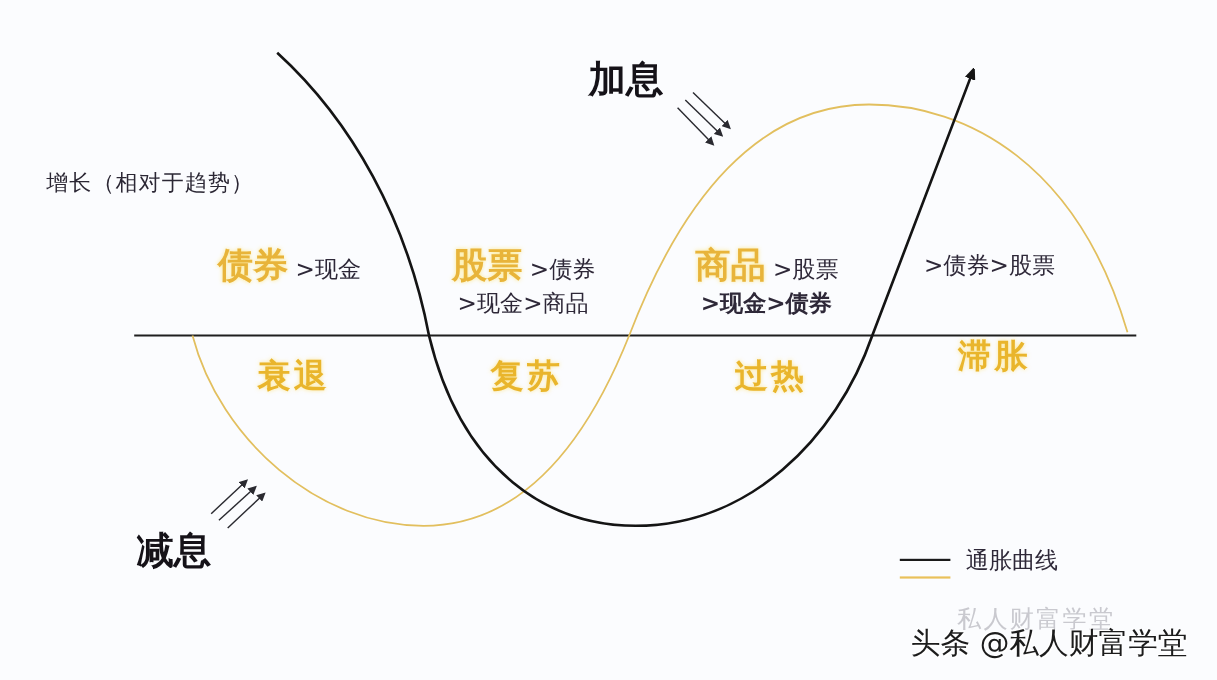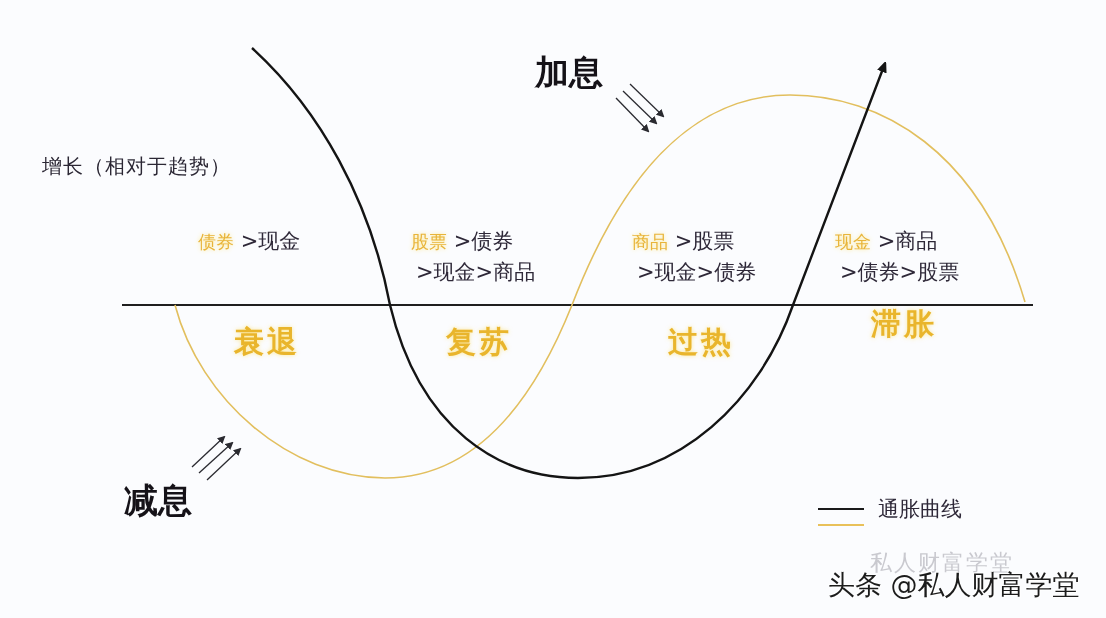--- a/index.html
+++ b/index.html
@@ -2,21 +2,21 @@
 <html><head>
 <meta charset="utf-8">
 <style>
   html, body { margin:0; padding:0; background:#fbfcfe; }
   body { width:1106px; height:618px; position:relative; overflow:hidden;
          font-family:"DejaVu Sans", sans-serif; color:#2a2433; }
   #canvas { position:absolute; left:0; top:0; }
   .lbl { position:absolute; white-space:nowrap; }
   .ylabel { left:42px; top:153px; font-size:20px; color:#2b2734; letter-spacing:1px; }
   .phase-box { position:absolute; font-size:21px; line-height:31px; color:#2e2838; }
-  .phase-box .hl { font-size:18px; font-weight:normal; color:#e8b43a;
+  .phase-box .hl { font-size:32px; font-weight:bold; color:#e8b43a;
                    text-shadow:0 0 4px rgba(255,220,60,.6);margin-top:40px; }
   .phase-name { position:absolute; font-size:30px; font-weight:bold; color:#e9b52c;
                 text-shadow:0 0 4px rgba(255,215,60,.55); letter-spacing:3px; }
   .rate { position:absolute; font-size:34px; font-weight:bold; color:#151218; }
   .legend { position:absolute; left:818px; top:494px; font-size:21px; color:#2e2838; line-height:30px; }
   .legend .row { display:flex; align-items:center; }
   .legend .swatch { display:inline-block; width:46px; height:2px; margin-right:14px; }
   .watermark-faint { position:absolute; left:870px; top:548px; font-size:22px; color:#c9c9cf; letter-spacing:2px; }
   .watermark { position:absolute; left:828px; top:567px; font-size:27px; color:#1c1c1c;
                text-shadow:1px 1px 0 #fff, -1px -1px 0 #fff; }
@@ -60,24 +60,23 @@
 
 <div class="phase-box" style="left:198px; top:226px;">
   <div><span class="hl">债券</span><span> &gt;现金</span></div>
 </div>
 <div class="phase-box" style="left:411px; top:226px;">
   <div><span class="hl">股票</span><span> &gt;债券</span></div>
   <div style="padding-left:5px;"><span>&gt;现金&gt;商品</span></div>
 </div>
 <div class="phase-box" style="left:632px; top:226px;">
   <div><span class="hl">商品</span><span> &gt;股票</span></div>
-  <div style="padding-left:5px;"><span>&gt;现金&gt;债券</span></div>
+  <div style="padding-left:5px;font-weight:bold;"><span>&gt;现金&gt;债券</span></div>
 </div>
 <div class="phase-box" style="left:835px; top:226px;">
-  <div><span class="hl">现金</span><span> &gt;商品</span></div>
   <div style="padding-left:5px;"><span>&gt;债券&gt;股票</span></div>
 </div>
 
 <div class="phase-name" style="left:234px; top:322px;">衰退</div>
 <div class="phase-name" style="left:446px; top:322px;">复苏</div>
 <div class="phase-name" style="left:668px; top:322px;">过热</div>
 <div class="phase-name" style="left:871px; top:304px;">滞胀</div>
 
 <div class="legend">
   <div class="row">

